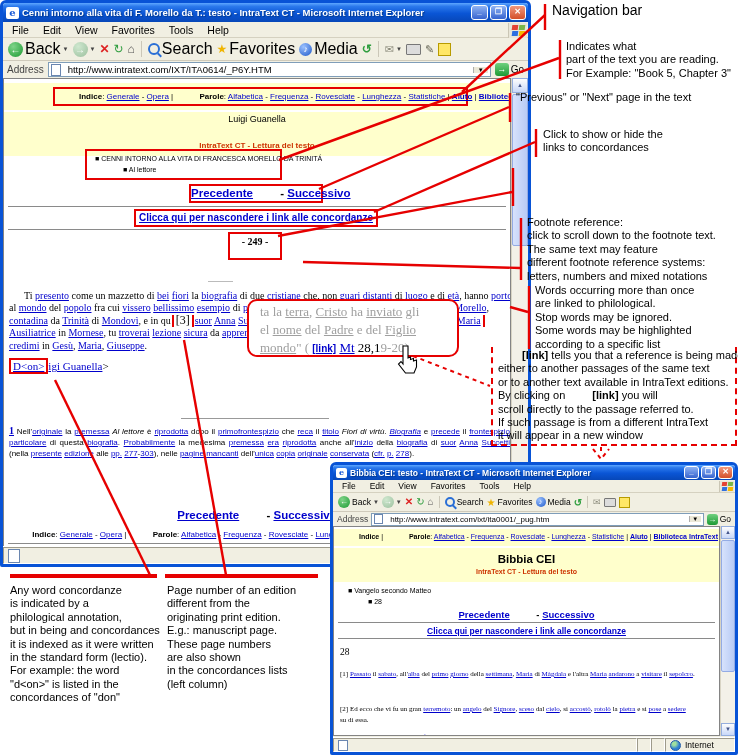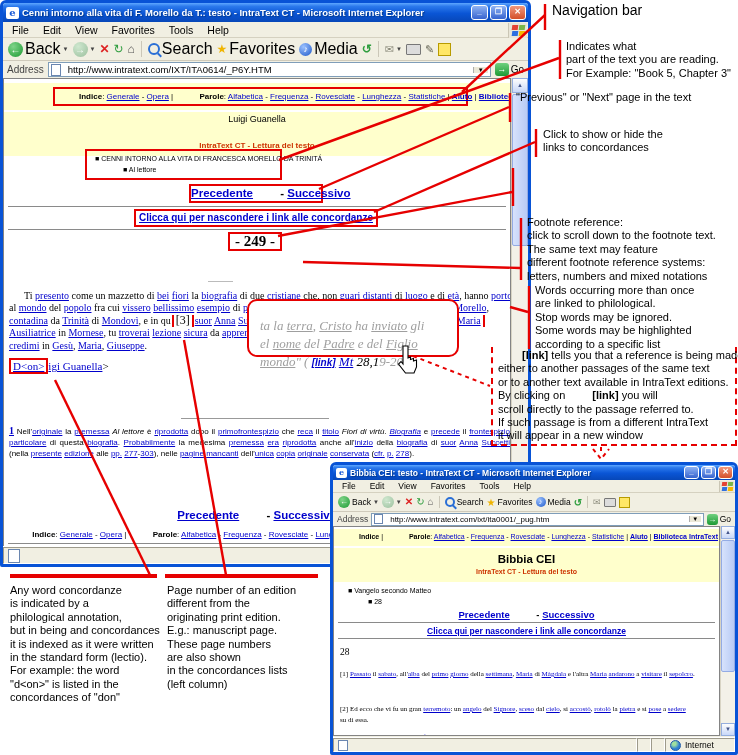--- a/index.html
+++ b/index.html
@@ -72,21 +72,21 @@
   .nw{white-space:nowrap;overflow:hidden;}
   .hrline{position:absolute;left:4px;right:4px;border-top:1px solid #8a8a8a;height:0;}
   
   .callout{position:absolute;font-size:11px;line-height:13.4px;color:#000;}
   .callout .tl-line{white-space:nowrap;}
   .c8box{border:2px dashed #e60000;border-top:none;padding:2px 4px 2px 5px;box-sizing:border-box;}
   .overlay{position:absolute;left:0;top:0;z-index:60;pointer-events:none;}
   .overlay line, .overlay polyline{stroke:#e60000;stroke-width:2.4;}
   .overlay .dash{stroke-dasharray:4 4;stroke-width:2;}
   .popup{position:absolute;background:#fff;border:2.4px solid #e60000;border-radius:10px;z-index:5;
-         font-family:"Liberation Serif",serif;font-size:13px;line-height:18px;padding:16px 4px 2px 11px;box-sizing:border-box;font-style:italic;}
+         font-family:"Liberation Serif",serif;font-size:13px;line-height:18px;padding:2px 4px 2px 11px;box-sizing:border-box;}
 </style>
 </head>
 <body>
 
 <div class="canvas">
 
   <div class="win" style="left:0;top:0;width:531px;height:567px;">
     <div class="titlebar" style="height:19px;font-size:9.5px;">
       <span class="tb-ico">e</span>
       <span class="tb-title">Cenni intorno alla vita di F. Morello da T.: testo - IntraText CT - Microsoft Internet Explorer</span>
@@ -179,21 +179,21 @@
         <div class="center" style="position:absolute;left:0;right:0;top:35px;font-size:9px;">Luigi Guanella</div>
         <div class="center" style="position:absolute;left:0;right:0;top:62px;font-size:8px;font-weight:bold;color:#cc3300;">IntraText CT - Lettura del testo</div>
         <div class="redbox" style="position:absolute;left:81px;top:70px;width:197px;height:31px;font-size:7px;">
           <div style="margin:4px 0 0 8px;white-space:nowrap;"><span>■ </span><span>CENNI INTORNO ALLA VITA DI FRANCESCA MORELLO DA TRINITÁ</span></div>
           <div style="margin:4px 0 0 36px;"><span>■ </span><span>Al lettore</span></div>
         </div>
         <div class="redbox center" style="position:absolute;left:185px;top:105px;width:134px;height:19px;font-size:11.5px;line-height:15px;white-space:nowrap;"><span class="tk-lb">Precedente</span><span class="tk-b"> - </span><span class="tk-lb">Successivo</span></div>
         <div class="hrline" style="top:127px;"></div>
         <div class="redbox center" style="position:absolute;left:130px;top:130px;width:244px;height:18px;font-size:10px;line-height:14px;white-space:nowrap;"><span class="tk-lb">Clicca qui per nascondere i link alle concordanze</span></div>
         <div class="hrline" style="top:150px;"></div>
-        <div class="redbox center serif" style="position:absolute;left:224px;top:153px;width:54px;height:19px;font-size:15px;font-weight:bold;line-height:15px;">- 249 -</div>
+        <div class="redbox center serif" style="position:absolute;left:224px;top:153px;width:54px;height:28px;font-size:10px;font-weight:bold;line-height:15px;">- 249 -</div>
         <div style="position:absolute;left:204px;top:202px;width:25px;border-top:1px solid #bbb;"></div>
         <div class="serif" style="position:absolute;left:5px;top:211px;width:503px;font-size:10px;line-height:12.4px;z-index:1;">
           <div class="nw" style="padding-left:15px;"><span class="tk-p">Ti </span><span class="tk-l">presento</span><span class="tk-p"> come un mazzetto di </span><span class="tk-l">bei</span><span class="tk-p"> </span><span class="tk-l">fiori</span><span class="tk-p"> la </span><span class="tk-l">biografia</span><span class="tk-p"> di due </span><span class="tk-l">cristiane</span><span class="tk-p"> che, non </span><span class="tk-l">guari</span><span class="tk-p"> </span><span class="tk-l">distanti</span><span class="tk-p"> di </span><span class="tk-l">luogo</span><span class="tk-p"> e di </span><span class="tk-l">età</span><span class="tk-p">, hanno </span><span class="tk-l">porto</span></div>
           <div class="nw"><span class="tk-p">al </span><span class="tk-l">mondo</span><span class="tk-p"> del </span><span class="tk-l">popolo</span><span class="tk-p"> fra cui </span><span class="tk-l">vissero</span><span class="tk-p"> </span><span class="tk-l">bellissimo</span><span class="tk-p"> </span><span class="tk-l">esempio</span><span class="tk-p"> di </span><span class="tk-l">pietà</span><span class="tk-p"> e di carità le due buone serve di Dio Francesca </span><span class="tk-l">Morello</span><span class="tk-p">,</span></div>
           <div class="nw"><span class="tk-l">contadina</span><span class="tk-p"> da </span><span class="tk-l">Trinità</span><span class="tk-p"> di </span><span class="tk-l">Mondovì</span><span class="tk-p">, e in qu</span><span class="tk-pg">[3]</span><span class="tk-l">suor</span><span class="tk-p"> </span><span class="tk-l">Anna</span><span class="tk-p"> </span><span class="tk-l">Succhetti</span><span class="tk-p">, religiosa della sua comunità delle </span><span class="tk-l">Figlie</span><span class="tk-p"> di </span><span class="tk-bx">Maria</span></div>
           <div class="nw"><span class="tk-l">Ausiliatrice</span><span class="tk-p"> in </span><span class="tk-l">Mornese</span><span class="tk-p">, tu </span><span class="tk-l">troverai</span><span class="tk-p"> </span><span class="tk-l">lezione</span><span class="tk-p"> </span><span class="tk-l">sicura</span><span class="tk-p"> da </span><span class="tk-l">apprendere</span><span class="tk-p"> nella loro vita esemplare, </span><span class="tk-l">caro</span><span class="tk-p"> </span><span class="tk-l">lettore</span><span class="tk-p">, e</span></div>
           <div class="nw"><span class="tk-l">credimi</span><span class="tk-p"> in </span><span class="tk-l">Gesù</span><span class="tk-p">, </span><span class="tk-l">Maria</span><span class="tk-p">, </span><span class="tk-l">Giuseppe</span><span class="tk-p">.</span></div>
         </div>
 
         <div class="popup" style="left:243px;top:220px;width:212px;height:58px;">

